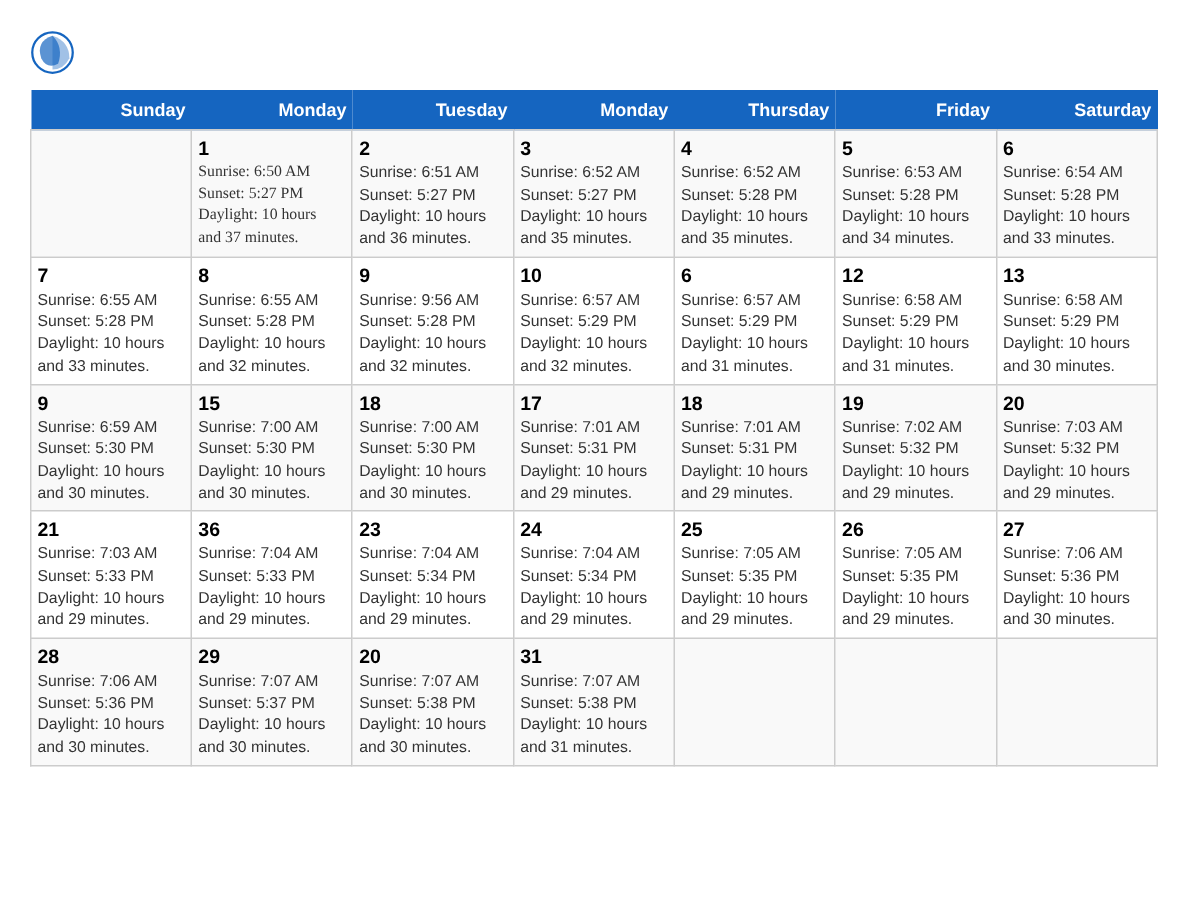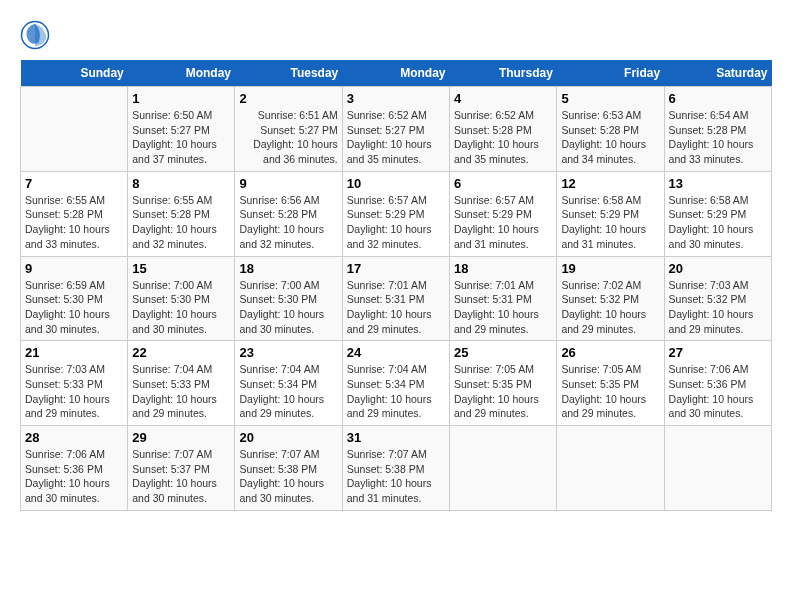--- a/index.html
+++ b/index.html
@@ -113,28 +113,28 @@
         <th>Thursday</th>
         <th>Friday</th>
         <th>Saturday</th>
       </tr>
   </thead>
   <tbody id="calendar-body">
   <tr>
         <td class="empty-cell"></td>
         <td>
           <span class="day-num">1</span>
-          <div class="day-info" style="white-space: pre-line;">Sunrise: 6:50 AM
+          <div class="day-info" style="white-space: pre-line; font-family: Liberation Serif, serif;">Sunrise: 6:50 AM
 Sunset: 5:27 PM
 Daylight: 10 hours
 and 37 minutes.</div>
         </td>
         <td>
           <span class="day-num">2</span>
-          <div class="day-info" style="white-space: pre-line; text-align: right;">Sunrise: 6:51 AM
+          <div class="day-info" style="white-space: pre-line;">Sunrise: 6:51 AM
 Sunset: 5:27 PM
 Daylight: 10 hours
 and 36 minutes.</div>
         </td>
         <td>
           <span class="day-num">3</span>
           <div class="day-info" style="white-space: pre-line;">Sunrise: 6:52 AM
 Sunset: 5:27 PM
 Daylight: 10 hours
 and 35 minutes.</div>
@@ -171,21 +171,21 @@
         </td>
         <td>
           <span class="day-num">8</span>
           <div class="day-info" style="white-space: pre-line;">Sunrise: 6:55 AM
 Sunset: 5:28 PM
 Daylight: 10 hours
 and 32 minutes.</div>
         </td>
         <td>
           <span class="day-num">9</span>
-          <div class="day-info" style="white-space: pre-line;">Sunrise: 6:56 AM
+          <div class="day-info" style="white-space: pre-line;">Sunrise: 9:56 AM
 Sunset: 5:28 PM
 Daylight: 10 hours
 and 32 minutes.</div>
         </td>
         <td>
           <span class="day-num">10</span>
           <div class="day-info" style="white-space: pre-line;">Sunrise: 6:57 AM
 Sunset: 5:29 PM
 Daylight: 10 hours
 and 32 minutes.</div>
@@ -265,21 +265,21 @@
       </tr>
       <tr>
         <td>
           <span class="day-num">21</span>
           <div class="day-info" style="white-space: pre-line;">Sunrise: 7:03 AM
 Sunset: 5:33 PM
 Daylight: 10 hours
 and 29 minutes.</div>
         </td>
         <td>
-          <span class="day-num">22</span>
+          <span class="day-num">36</span>
           <div class="day-info" style="white-space: pre-line;">Sunrise: 7:04 AM
 Sunset: 5:33 PM
 Daylight: 10 hours
 and 29 minutes.</div>
         </td>
         <td>
           <span class="day-num">23</span>
           <div class="day-info" style="white-space: pre-line;">Sunrise: 7:04 AM
 Sunset: 5:34 PM
 Daylight: 10 hours

